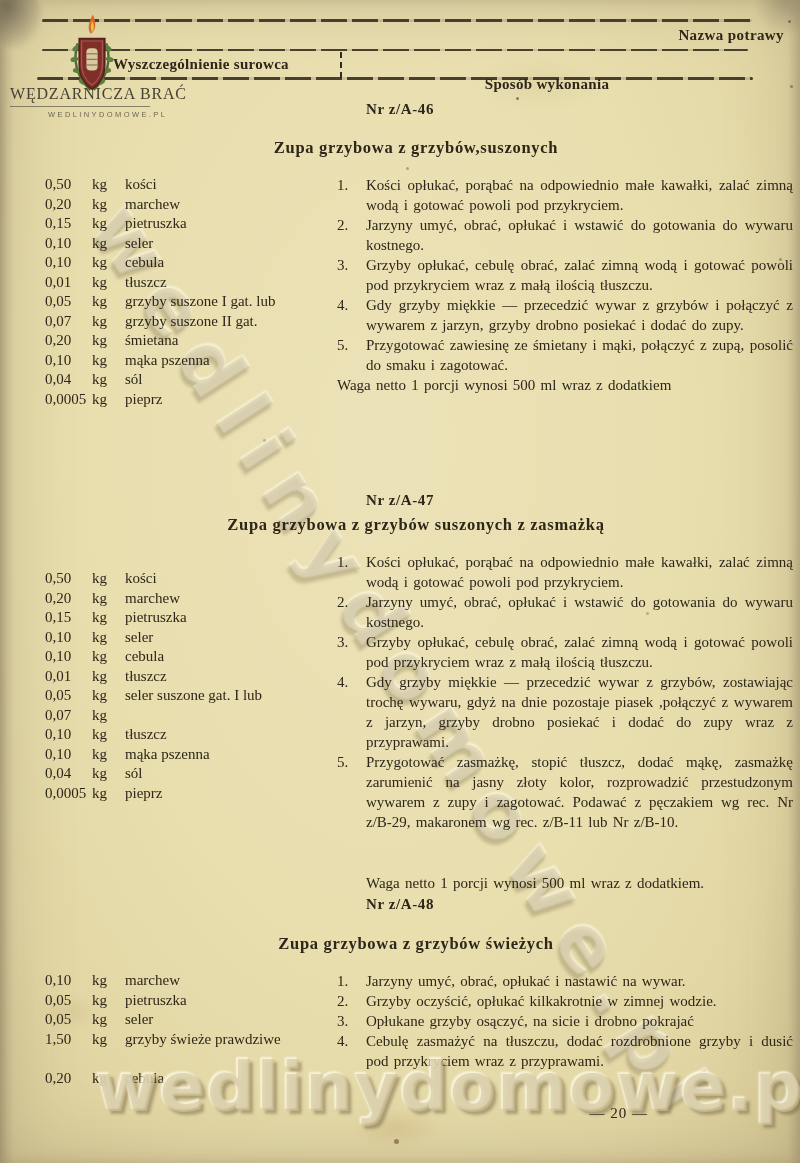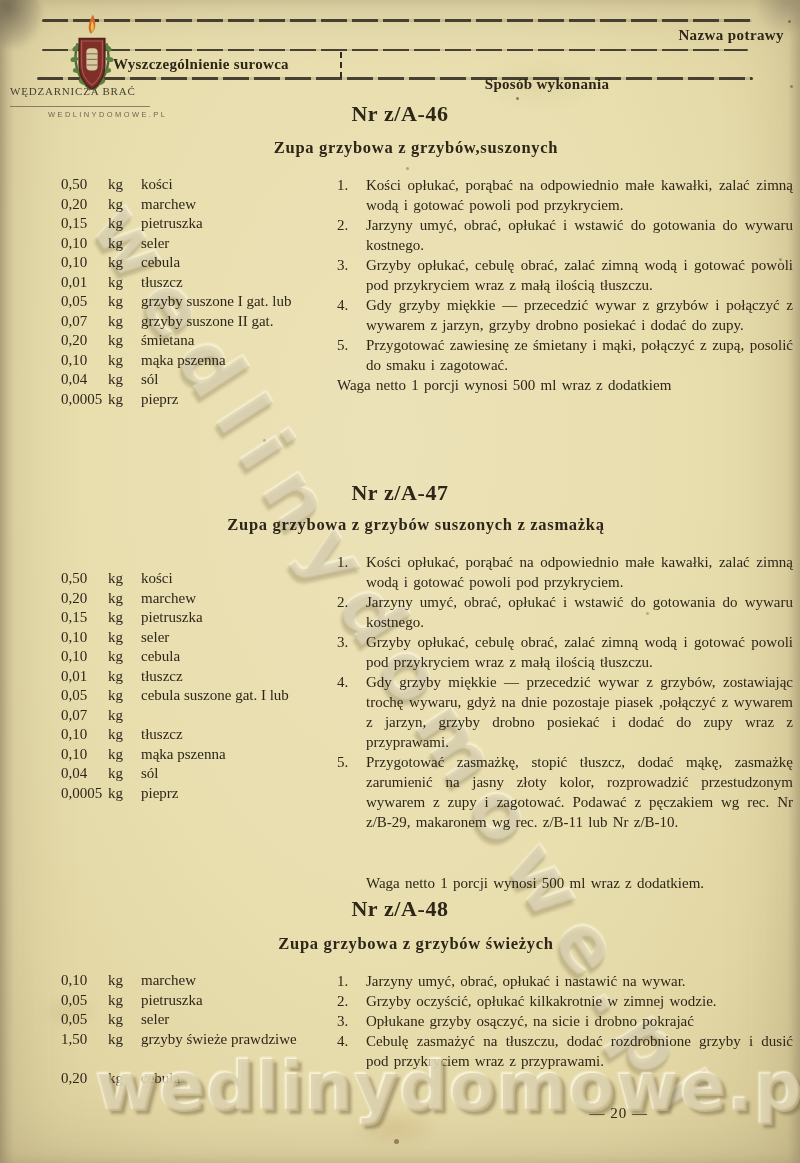--- a/index.html
+++ b/index.html
@@ -37,28 +37,28 @@
   .rule{position:absolute;height:3px;border-radius:2px;opacity:.88;
     background:repeating-linear-gradient(90deg,#322b20 0 26px,rgba(50,43,32,0.18) 26px 31px);}
   .rule.thin{height:2px;}
   .vdiv{position:absolute;width:2px;
     background:repeating-linear-gradient(180deg,#322b20 0 6px,transparent 6px 10px);}
   
   .hdr-center{position:absolute;left:0;width:784px;text-align:right;font-weight:700;font-size:15px;letter-spacing:0.4px;}
   .hdr-left{position:absolute;font-weight:700;font-size:15px;letter-spacing:0.3px;}
   .hdr-right{position:absolute;left:341px;width:412px;text-align:center;font-weight:700;font-size:15px;letter-spacing:0.3px;}
   
-  .brand-name{position:absolute;left:10px;top:85px;font-size:11px;letter-spacing:0.8px;color:#464136;}
+  .brand-name{position:absolute;left:10px;top:85px;font-size:16px;letter-spacing:0.8px;color:#464136;}
   .brand-rule{position:absolute;left:10px;top:106px;width:140px;height:1px;background:rgba(110,102,84,0.8);}
   .brand-site{position:absolute;left:48px;top:110px;font-size:7.5px;letter-spacing:2.4px;color:#6d6754;font-family:"Liberation Sans",sans-serif;}
   
-  .rnum{position:absolute;left:0;width:800px;text-align:center;font-weight:700;font-size:22px;letter-spacing:0.6px;z-index:2;}
+  .rnum{position:absolute;left:0;width:800px;text-align:center;font-weight:700;font-size:15px;letter-spacing:0.6px;z-index:2;}
   .rtitle{position:absolute;left:16px;width:800px;text-align:center;font-weight:700;font-size:16.5px;letter-spacing:0.7px;z-index:2;}
   .ing-col{position:absolute;left:45px;width:292px;font-size:15px;z-index:2;}
-  .ing-row{display:flex;height:19.5px;line-height:19.5px;margin-left:16px;}
+  .ing-row{display:flex;height:19.5px;line-height:19.5px;}
   .qty{width:47px;}
   .unit{width:33px;}
   .iname{flex:1;white-space:nowrap;}
   .steps-col{position:absolute;left:337px;width:456px;font-size:15px;line-height:20px;z-index:2;}
   .step{display:flex;}
   .step-num{width:29px;flex-shrink:0;}
   .step-text{flex:1;text-align:justify;word-spacing:1.5px;}
   .note{text-align:justify;word-spacing:1.5px;}
   .notes-indented .note{padding-left:29px;text-align:left;margin-top:41px;}
   .pageno{position:absolute;left:0;top:1105px;width:648px;text-align:right;font-size:15px;letter-spacing:1px;z-index:2;}
@@ -235,21 +235,21 @@
         </div>
       <div>
 
 
           <div class="note">Waga netto 1 porcji wynosi 500 ml wraz z dodatkiem</div>
         </div>
     </div>
   </section>
 
   <section>
-    <div class="rnum" style="top:480px;">Nr z/A-47</div>
+    <div class="rnum" style="top:492px;">Nr z/A-47</div>
     <div class="rtitle" style="top:515px;">Zupa grzybowa z grzybów suszonych z zasmażką</div>
     <div class="ing-col" style="top:569px;">
 
         <div class="ing-row">
           <span class="qty">0,50</span>
           <span class="unit">kg</span>
           <span class="iname">kości</span>
         </div>
 
         <div class="ing-row">
@@ -278,21 +278,21 @@
 
         <div class="ing-row">
           <span class="qty">0,01</span>
           <span class="unit">kg</span>
           <span class="iname">tłuszcz</span>
         </div>
 
         <div class="ing-row">
           <span class="qty">0,05</span>
           <span class="unit">kg</span>
-          <span class="iname">cebula suszone gat. I lub</span>
+          <span class="iname">seler suszone gat. I lub</span>
         </div>
 
         <div class="ing-row">
           <span class="qty">0,07</span>
           <span class="unit">kg</span>
         </div>
 
         <div class="ing-row">
           <span class="qty">0,10</span>
           <span class="unit">kg</span>

